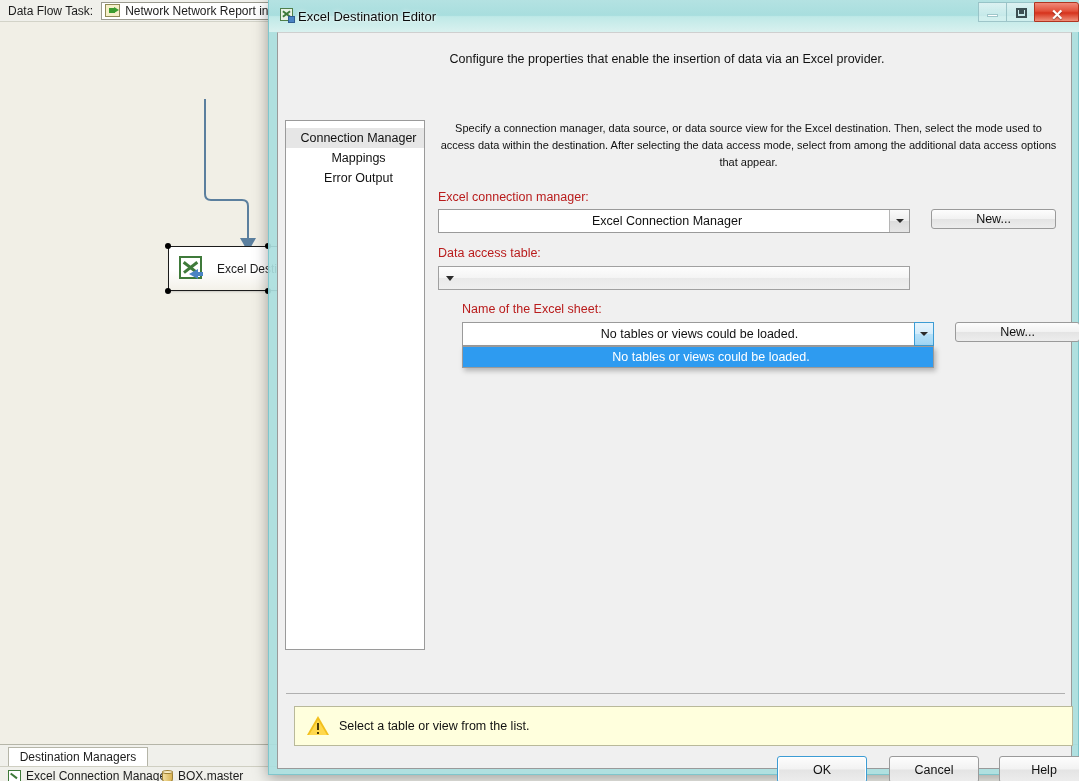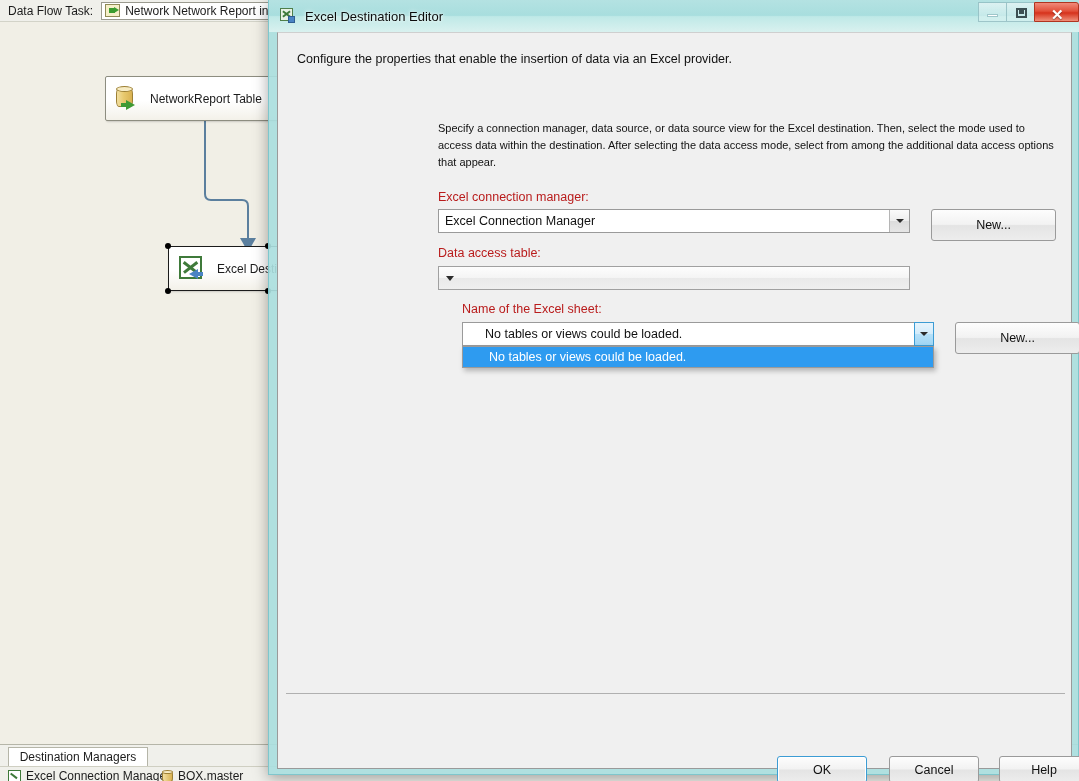--- a/index.html
+++ b/index.html
@@ -192,21 +192,21 @@
   }
   #title-icon .xx2 {
     position: absolute; left: 2px; top: 5px; width: 9px; height: 2px;
     background: #3f7a3a; transform: rotate(-38deg);
   }
   #title-icon .bl {
     position: absolute; left: 8px; top: 8px; width: 7px; height: 7px;
     background: #4a84c4; border: 1px solid #2f5d92;
   }
   #dialog-title-text {
-    margin-left: 9px; font-size: 13px; color: #0c0c0c;
+    margin-left: 2px; font-size: 13px; color: #0c0c0c;
     text-shadow: 0 0 3px rgba(255,255,255,0.9), 0 0 6px rgba(255,255,255,0.8);
     text-align: center;
   }
   #win-buttons {
     position: absolute; right: 1px; top: 2px; display: flex; gap: 0px;
   }
   .win-btn {
     width: 28px; height: 20px;
     background: linear-gradient(to bottom, rgba(255,255,255,0.55), rgba(225,245,245,0.35));
     border: 1px solid rgba(140,185,190,0.8);
@@ -237,20 +237,21 @@
     color: #ffffff; font-size: 15px; font-weight: bold;
     font-family: "Liberation Sans", sans-serif;
     text-shadow: 0 1px 1px rgba(0,0,0,0.4);
   }
 
   #dialog-body {
     position: absolute; left: 8px; top: 32px; width: 795px; height: 737px;
     background: #f0f0f0;
     border: 1px solid #9a9a9a;
     border-top: 1px solid #cfcfcf;
+    text-align: center;
   }
 
   #dlg-intro {
     position: absolute; left: 19px; top: 18px; width: 740px;
     font-size: 12.5px; color: #111111; line-height: 16px;
   }
 
   #nav-list {
     position: absolute; left: 7px; top: 87px; width: 140px; height: 530px;
     background: #ffffff; border: 1px solid #9a9a9a;
@@ -330,21 +331,21 @@
   }
   .dd-option {
     height: 20px; line-height: 20px; padding-left: 26px;
     font-size: 12.5px; color: #111111; white-space: nowrap;
   }
   .dd-option.highlight {
     background: #2e9bf0; color: #ffffff;
   }
 
   .btn {
-    position: absolute; height: 32px;
+    position: absolute; height: 20px;
     background: linear-gradient(to bottom, #fdfdfd 0%, #f2f2f2 48%, #e4e4e4 52%, #ededed 100%);
     border: 1px solid #9a9a9a;
     border-radius: 3px;
     font-size: 12.5px; color: #111111;
     display: flex; align-items: center; justify-content: center;
     white-space: nowrap;
   }
   .btn.disabled { color: #9d9d9d; border-color: #bdbdbd;
     background: linear-gradient(to bottom, #f7f7f7 0%, #f0f0f0 100%); }
   .btn.default {
@@ -408,29 +409,20 @@
     </div>
   </div>
 
   <div id="canvas">
 
     <svg id="connector" width="1079" height="722">
       <path d="M 205 77 L 205 172 Q 205 178 211 178 L 242 178 Q 248 178 248 184 L 248 216" stroke="#5b7f9e" stroke-width="2" fill="none"></path>
       <path d="M 240 216 L 256 216 L 248 230 Z" fill="#5b7f9e"></path>
     </svg>
 
-    <div class="node" id="node-source">
-      <span class="icon-db">
-        <span class="cyl"></span>
-          <span class="cap"></span>
-        <span class="arrstem"></span>
-          <span class="arr"></span>
-      </span>
-      <span class="node-label">NetworkReport Table</span>
-    </div>
 
     <div class="node" id="node-dest">
       <span class="icon-excel">
         <span class="sheet"></span>
           <span class="x1"></span>
           <span class="x2"></span>
         <span class="barrstem"></span>
           <span class="barr"></span>
       </span>
       <span class="node-label">Excel Desti</span>
@@ -480,20 +472,26 @@
       <div class="win-btn close">
         <span class="glyph-close">✕</span>
       </div>
     </div>
   </div>
 
   <div id="dialog-body">
 
     <div id="dlg-intro">Configure the properties that enable the insertion of data via an Excel provider.</div>
 
+    <div id="nav-list">
+      <div class="pad"></div>
+      <div class="nav-item selected">Connection Manager</div>
+      <div class="nav-item">Mappings</div>
+      <div class="nav-item">Error Output</div>
+    </div>
 
     <div id="pane">
 
       <div class="desc-text">Specify a connection manager, data source, or data source view for the Excel destination. Then, select the mode used to access data within the destination. After selecting the data access mode, select from among the additional data access options that appear.</div>
 
       <div class="field-label" style="left:0px; top:70px;">Excel connection manager:</div>
       <div class="combo" style="left:0px; top:89px; width:472px;">
         <span class="val">Excel Connection Manager</span>
         <span class="arrowbox">
           <span class="caret"></span>
@@ -518,20 +516,29 @@
       <div class="btn" style="left:517px; top:202px; width:125px;">New...</div>
 
       <div id="sheet-dropdown" style="left:24px; top:226px;">
         <div class="dd-option highlight">No tables or views could be loaded.</div>
       </div>
 
     </div>
 
     <div id="divider"></div>
 
+    <div id="warnbar">
+      <span id="warn-icon">
+        <span class="tri"></span>
+          <span class="tri2"></span>
+        <span class="bang"></span>
+          <span class="dot"></span>
+      </span>
+      <span id="warn-text">Select a table or view from the list.</span>
+    </div>
 
     <div id="btnrow">
       <div class="btn default" id="btn-ok">OK</div>
       <div class="btn" id="btn-cancel">Cancel</div>
       <div class="btn" id="btn-help">Help</div>
     </div>
 
   </div>
 </div>
 

